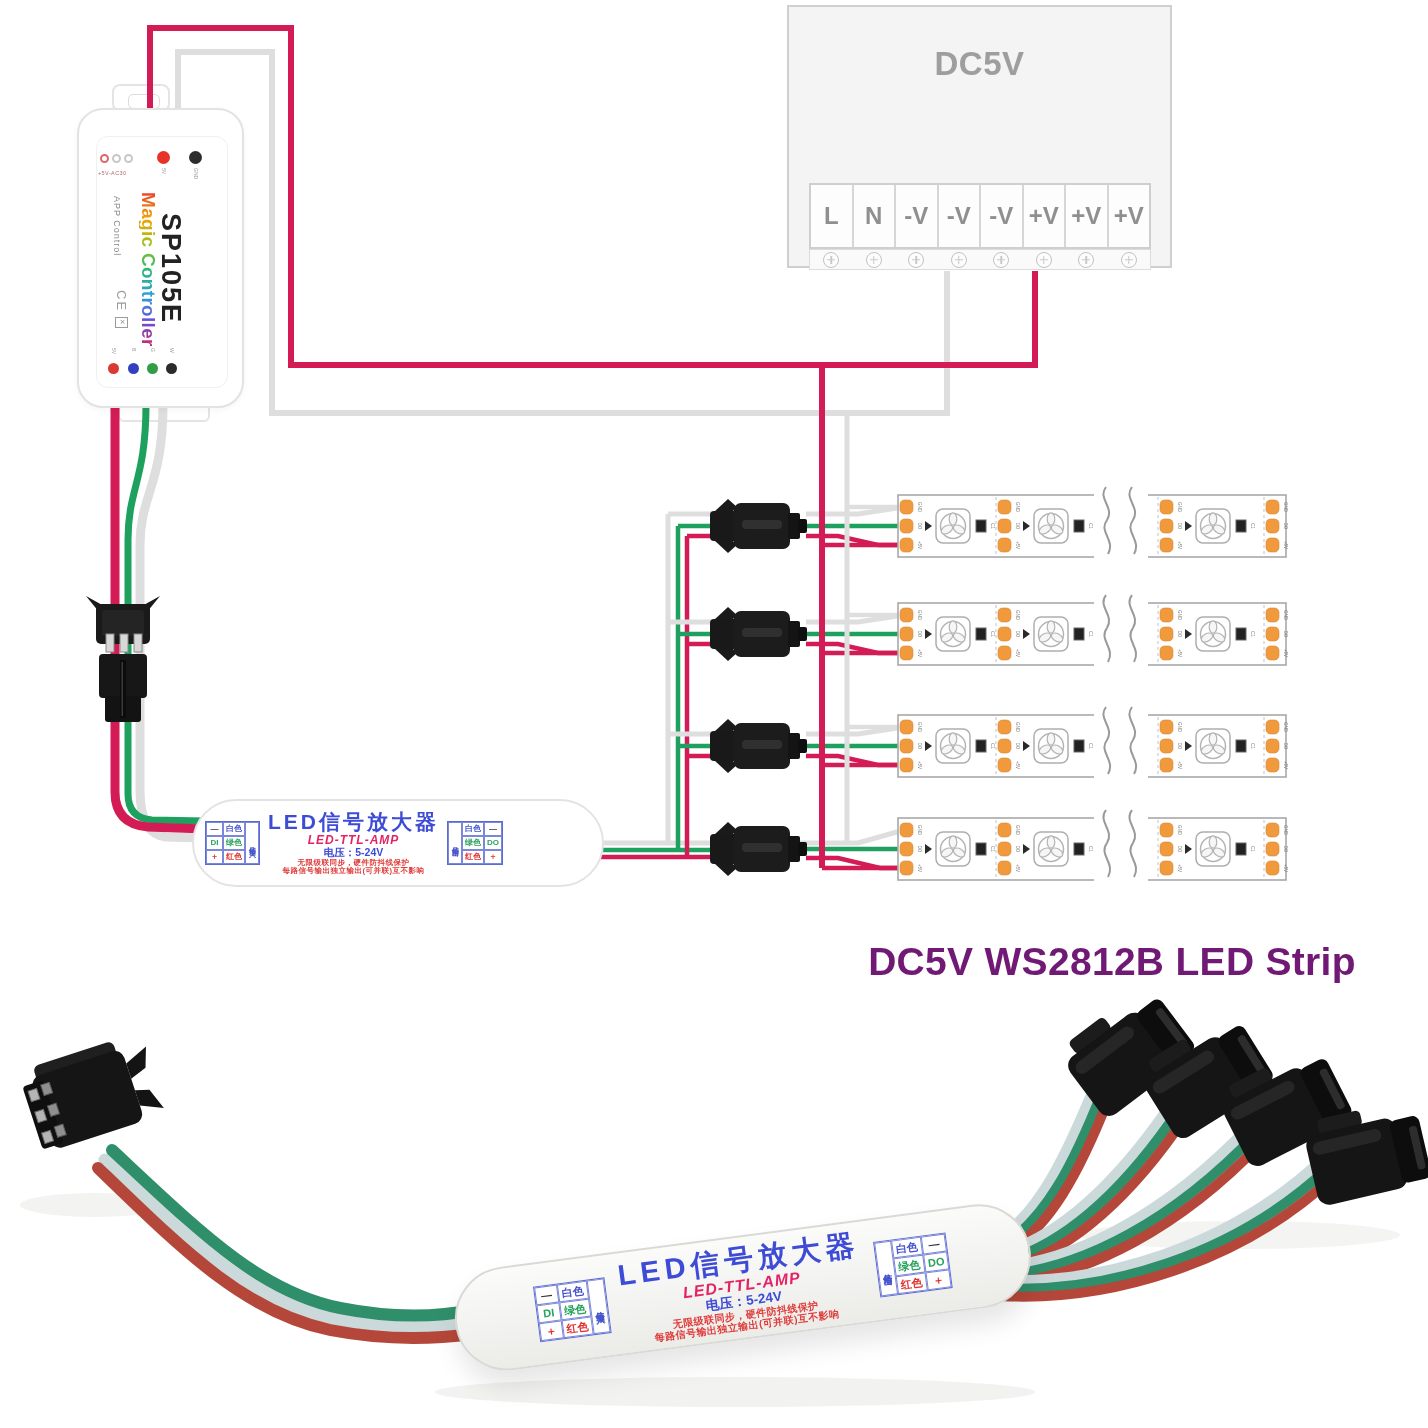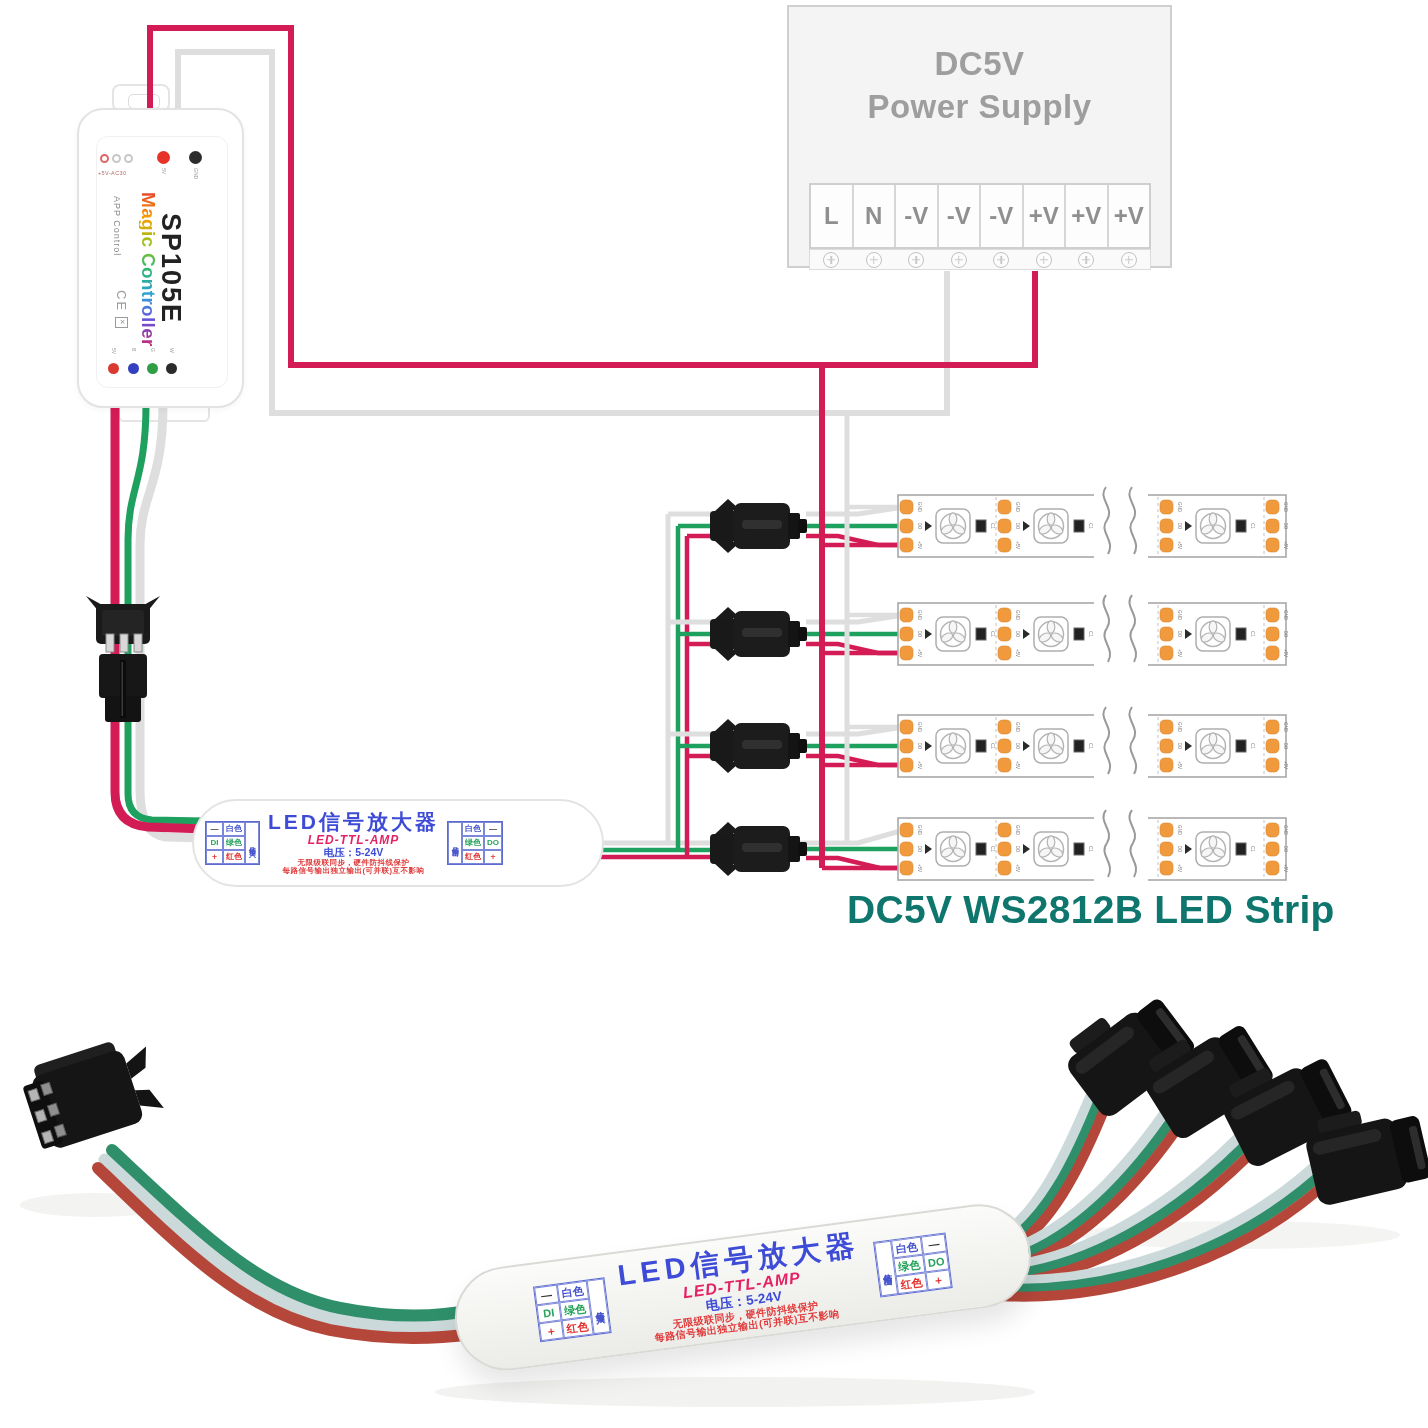--- a/index.html
+++ b/index.html
@@ -92,22 +92,22 @@
   .ampsub{font-size:12px;font-weight:bold;font-style:italic;color:var(--amp-pink);letter-spacing:1px;}
   .ampvolt{font-size:10.5px;font-weight:bold;color:var(--amp-blue);}
   .ampnote{font-size:7.5px;color:#e03a3a;font-weight:bold;letter-spacing:.5px;}
   .big .pc{font-size:11px;min-width:15px;padding:2.5px 3px;}
   .big .pv{font-size:9px;}
   .big .amptitle{font-size:29px;letter-spacing:5px;}
   .big .ampsub{font-size:16px;}
   .big .ampvolt{font-size:13.5px;}
   .big .ampnote{font-size:10px;}
 
-  .caption{left:835px;top:888px;width:530px;text-align:left;font-size:39px;
-       font-weight:bold;color:#0f766e;letter-spacing:.3px;}
+  .caption{left:835px;top:940px;width:530px;text-align:center;font-size:39px;
+       font-weight:bold;color:#701a75;letter-spacing:.3px;}
 </style>
 </head>
 <body>
 
 <div id="stage">
 
   <div class="under tab" style="left:112px;top:84px;width:58px;height:28px;border-radius:8px;">
     <div style="position:absolute;left:14px;top:8px;width:30px;height:13px;border:1.5px solid #dcdcdc;border-radius:5px;"></div>
   </div>
   <div class="under tab" style="left:118px;top:400px;width:92px;height:22px;border-radius:6px;"></div>
@@ -467,21 +467,20 @@
         <rect x="8" y="54" width="9" height="11" fill="#8f8f8f" stroke="#5c5c5c"></rect>
         <polygon points="96,16 120,6 113,26 96,32" fill="#141414"></polygon>
         <polygon points="96,60 118,70 110,48 96,44" fill="#141414"></polygon>
       </g>
     </g>
   </svg>
 
   <div class="over psu">
     <div class="psu-title">
       <div>DC5V</div>
-      <div>Power Supply</div>
     </div>
     <div class="tstrip">
       <div class="tcell">L</div>
       <div class="tcell">N</div>
       <div class="tcell">-V</div>
       <div class="tcell">-V</div>
       <div class="tcell">-V</div>
       <div class="tcell">+V</div>
       <div class="tcell">+V</div>
       <div class="tcell">+V</div>

